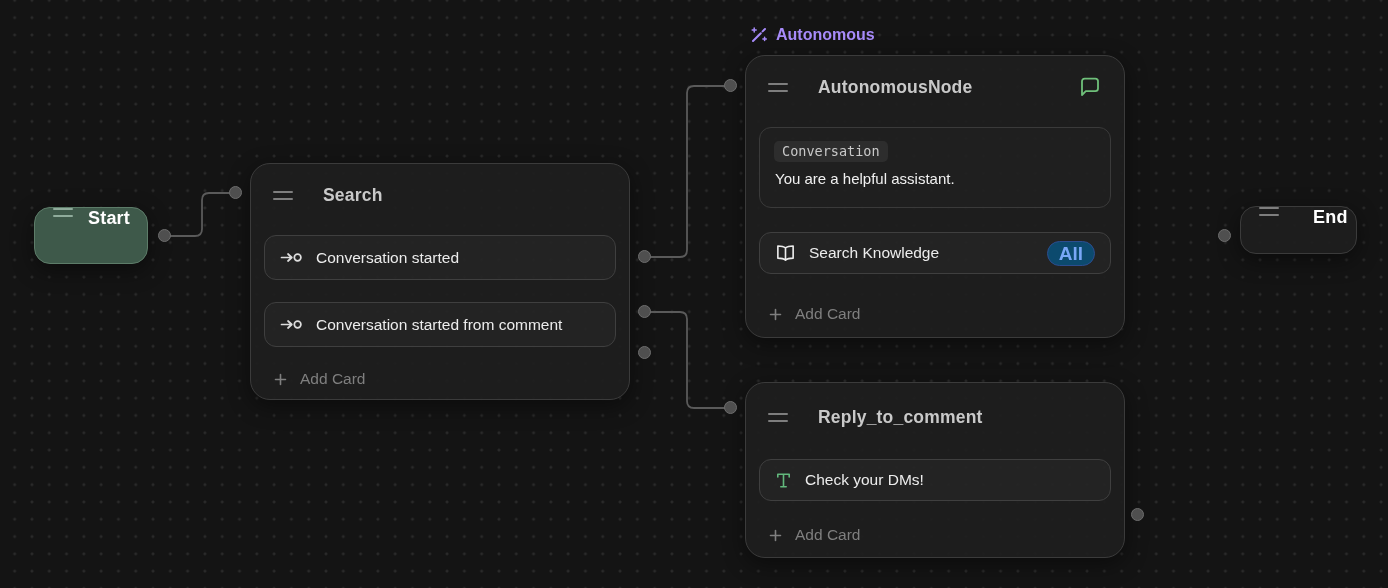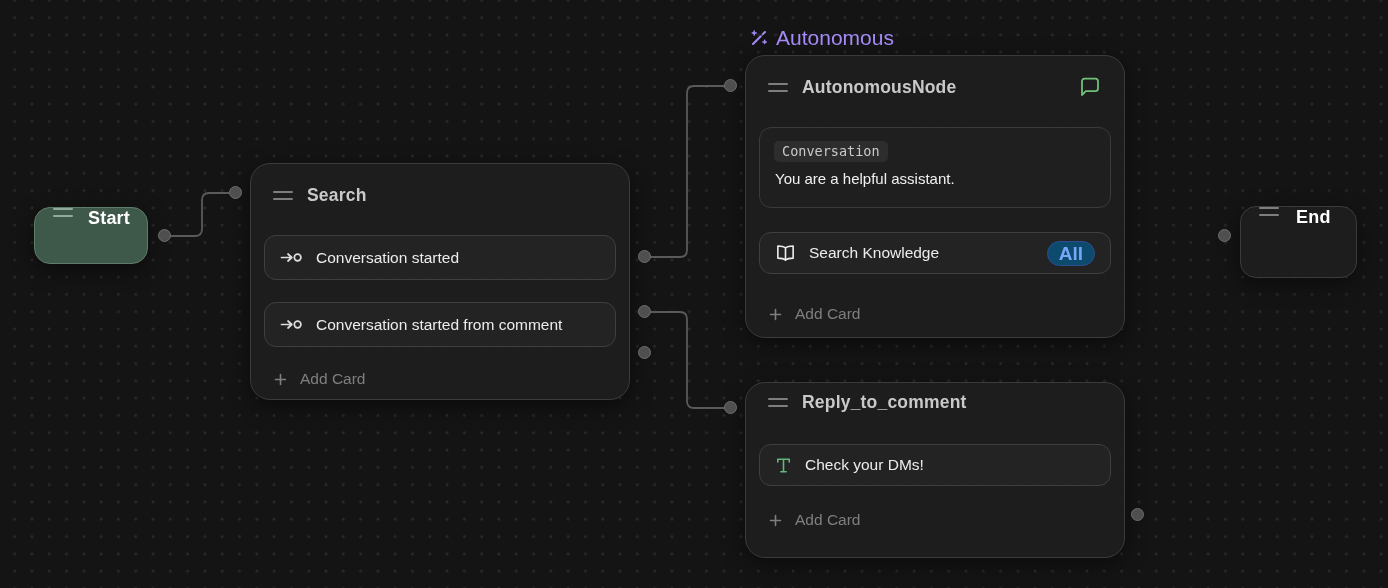--- a/index.html
+++ b/index.html
@@ -31,21 +31,21 @@
     border-radius:16px;display:flex;
     padding:0 18px;gap:15px;
   }
   .pill .pill-title{color:#ffffff;font-weight:700;font-size:18px;letter-spacing:.2px;}
   .start{background:#3e594a;border:1px solid #5d7c69;}
 
   .handle{width:20px;display:flex;flex-direction:column;gap:5px;flex:0 0 auto;}
   .handle i{display:block;height:2px;border-radius:2px;background:#7e7e7e;}
   .start .handle i{background:#8fab9b;}
 
-  .nhead{display:flex;align-items:center;gap:14px;height:32px;padding:0 9px;}
+  .nhead{display:flex;align-items:center;gap:30px;height:32px;padding:0 9px;}
   .ntitle{color:#c9c9c9;font-weight:700;font-size:17.5px;letter-spacing:.2px;}
 
   .big{padding:15px 13px 0 13px;}
 
   .card{
     box-sizing:border-box;border:1px solid #3f3f3f;border-radius:12px;
     background:rgba(255,255,255,0.028);
     display:flex;align-items:center;gap:13px;padding:0 15px;
   }
   .card .card-label{color:#ececec;font-size:15.5px;}
@@ -70,21 +70,21 @@
   .instr-text{color:#f0f0f0;font-size:15px;padding-left:1px;}
 
   .badge-all{
     margin-left:auto;background:#0c4a6e;border:1px solid #2c4d8f;color:#79a7f7;
     border-radius:13px;height:25px;line-height:24px;padding:0 11px;
     font-size:19px;font-weight:700;box-sizing:border-box;
   }
 
   .node-tag{
     position:absolute;left:750px;top:26px;display:flex;align-items:center;gap:8px;
-    color:#a78bfa;font-size:21px;font-weight:400;
+    color:#a78bfa;font-size:16px;font-weight:700;
   }
 
   .mt24{margin-top:24px;} .mt26{margin-top:26px;} .mt20{margin-top:20px;}
   .mt18{margin-top:18px;} .mt10{margin-top:22px;}
   .icon{flex:0 0 auto;display:block;}
   .ml-auto{margin-left:auto;}
 </style>
 </head>
 <body>
 
@@ -166,21 +166,21 @@
       <span class="badge-all">All</span>
     </div>
     <div class="addcard mt26">
       <svg class="icon" width="13" height="13" viewBox="0 0 13 13">
         <path d="M6.5 1.5 V11.5 M1.5 6.5 H11.5" stroke="#7f7f7f" stroke-width="1.6" stroke-linecap="round"></path>
       </svg>
       <span>Add Card</span>
     </div>
   </div>
 
-  <div class="node" style="left:745px;top:382px;width:380px;height:176px;padding:3px 13px 0 13px;box-sizing:border-box;">
+  <div class="node" style="left:745px;top:382px;width:380px;height:176px;padding:18px 13px 0 13px;box-sizing:border-box;">
     <div class="nhead">
       <div class="handle">
           <i></i>
           <i></i>
         </div>
       <div class="ntitle">Reply_to_comment</div>
     </div>
     <div class="card h42 mt26">
       <svg class="icon" width="17" height="17" viewBox="0 0 17 17">
         <path d="M2.8 2.3 H14.2 M2.8 2.3 V5 M14.2 2.3 V5 M8.5 2.3 V14.7 M5.8 14.7 H11.2" stroke="#62b87c" stroke-width="1.6" fill="none" stroke-linecap="round"></path>
@@ -188,21 +188,21 @@
       <span class="card-label">Check your DMs!</span>
     </div>
     <div class="addcard mt20">
       <svg class="icon" width="13" height="13" viewBox="0 0 13 13">
         <path d="M6.5 1.5 V11.5 M1.5 6.5 H11.5" stroke="#7f7f7f" stroke-width="1.6" stroke-linecap="round"></path>
       </svg>
       <span>Add Card</span>
     </div>
   </div>
 
-  <div class="node pill" style="left:1240px;top:206px;width:117px;height:72px;gap:17px;">
+  <div class="node pill" style="left:1240px;top:206px;width:117px;height:48px;gap:34px;">
     <div class="handle">
         <i></i>
         <i></i>
       </div>
     <div class="pill-title">End</div>
   </div>
 
   <span class="port" style="left:158px;top:229px;"></span>
   <span class="port" style="left:229px;top:186px;"></span>
   <span class="port" style="left:638px;top:250px;"></span>

